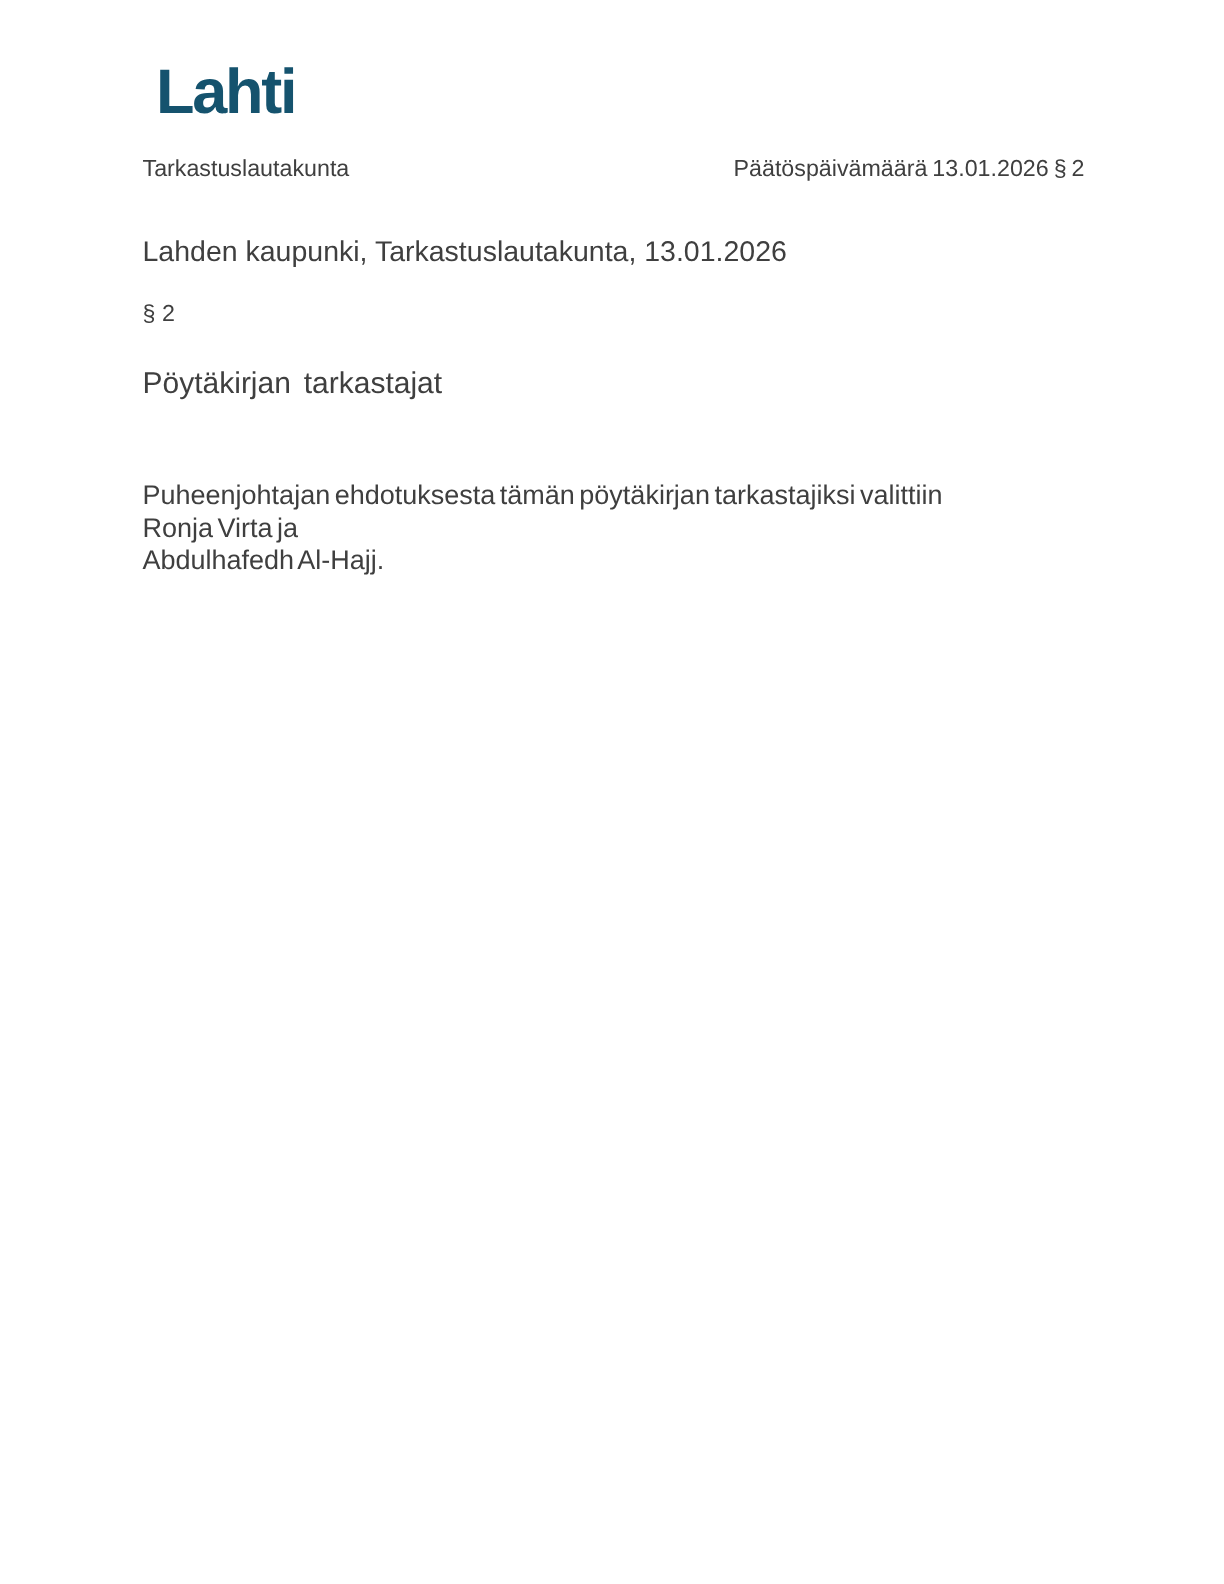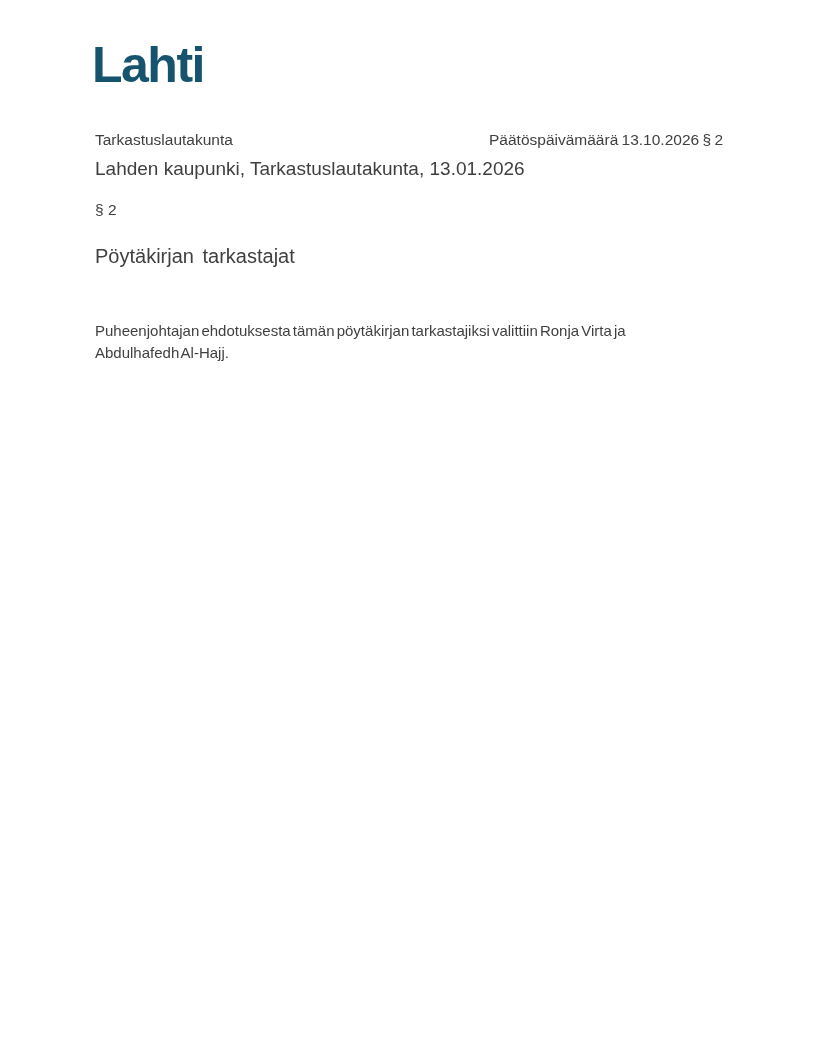--- a/index.html
+++ b/index.html
@@ -13,38 +13,37 @@
     position:relative;
     width:816px;
     height:1056px;
     background:var(--page-bg);
     font-family:"Liberation Sans", sans-serif;
     color:var(--text-color);
     overflow:hidden;
   }
   .logo{
     position:absolute;
-    left:92px;
+    left:104px;
     top:40px;
-    font-size:50px;
+    font-size:42px;
     line-height:1;
     font-weight:bold;
     letter-spacing:-1.5px;
     color:var(--logo-color);
   }
   .header-row{
     position:absolute;
     left:95px;
     top:103px;
     width:628px;
     display:flex;
     justify-content:space-between;
     font-size:15.5px;
     line-height:19px;
-    margin-top:27px;
   }
   .header-row .right{
     word-spacing:-1px;
     text-align:right;
   }
   .meta-line{
     position:absolute;
     left:95px;
     top:159px;
     font-size:19px;
@@ -64,35 +63,35 @@
     font-size:20px;
     line-height:21px;
     font-weight:normal;
     word-spacing:3px;
   }
   .paragraph{
     position:absolute;
     left:95px;
     top:320px;
     width:580px;
-    font-size:15px;
+    font-size:18px;
     line-height:21.5px;
     word-spacing:-2px;
   }
 </style>
 </head>
 <body>
 
 <div class="page">
 
   <div class="logo">Lahti</div>
 
   <div class="header-row">
     <span class="left">Tarkastuslautakunta</span>
-    <span class="right">Päätöspäivämäärä 13.10.2026 § 2</span>
+    <span class="right">Päätöspäivämäärä 13.01.2026 § 2</span>
   </div>
 
   <div class="meta-line">Lahden kaupunki, Tarkastuslautakunta, 13.01.2026</div>
 
   <div class="section-number">§ 2</div>
 
   <div class="doc-heading">Pöytäkirjan tarkastajat</div>
 
   <div class="paragraph">
     <div>Puheenjohtajan ehdotuksesta tämän pöytäkirjan tarkastajiksi valittiin Ronja Virta ja</div>

